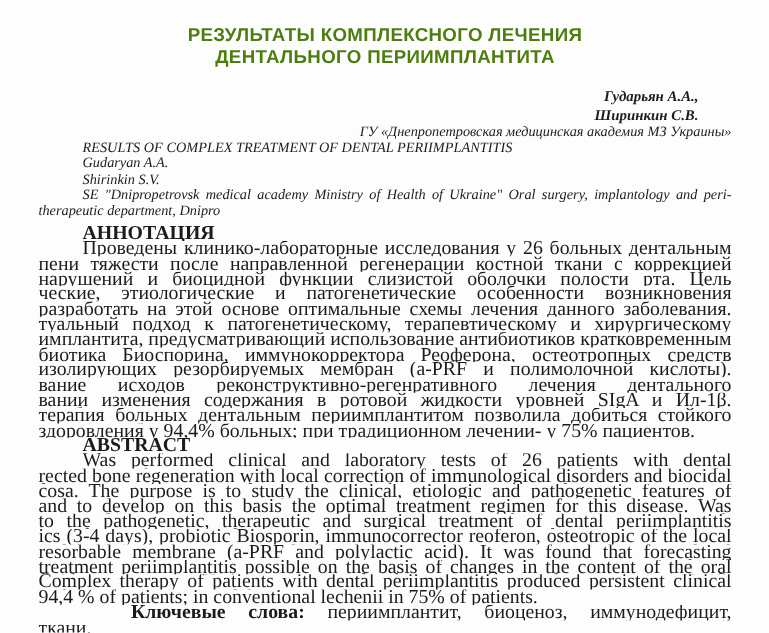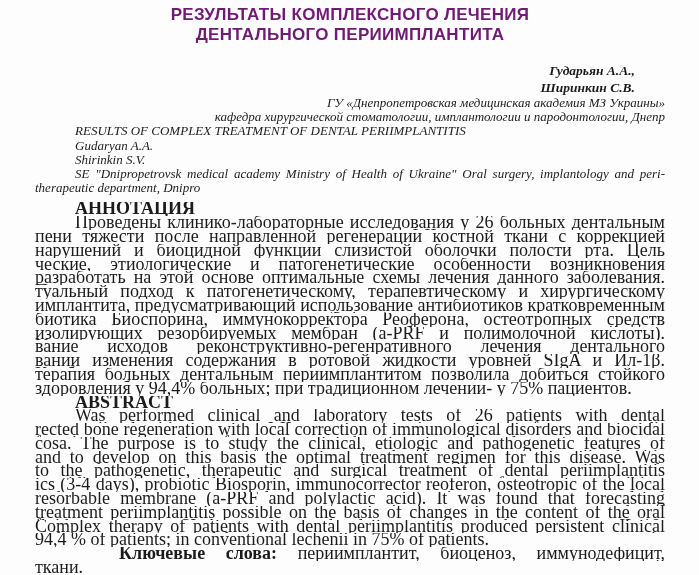--- a/index.html
+++ b/index.html
@@ -12,28 +12,28 @@
     position: relative;
     width: 699px; height: 575px;
     background: #fdfdfd;
     color: #1b1b1b;
     overflow: hidden;
   }
   .content { margin-left: 35px; width: 630px; }
 
   
   .title-block {
-    padding-top: 5px;
+    padding-top: 22px;
     text-align: center;
     font-family: "Liberation Sans", sans-serif;
     font-weight: bold;
     font-size: 17px;
     line-height: 20px;
     letter-spacing: 0.3px;
-    color: #701a75;
+    color: #4d7c0f;
   }
 
   
   .authors-ru {
     margin-top: 18px;
     text-align: right;
     padding-right: 30px;
     font-style: italic;
     font-weight: bold;
     font-size: 13.5px;
@@ -92,21 +92,20 @@
       <div>ДЕНТАЛЬНОГО ПЕРИИМПЛАНТИТА</div>
     </div>
 
     <div class="authors-ru">
       <div>Гударьян А.А.,</div>
       <div>Ширинкин С.В.</div>
     </div>
 
     <div class="affil-ru">
       <div>ГУ «Днепропетровская медицинская академия МЗ Украины»</div>
-      <div>кафедра хирургической стоматологии, имплантологии и пародонтологии, Днепр</div>
     </div>
 
     <div class="en-block">
       <div class="row ind">RESULTS OF COMPLEX TREATMENT OF DENTAL PERIIMPLANTITIS</div>
       <div class="row ind">Gudaryan A.A.</div>
       <div class="row ind">Shirinkin S.V.</div>
       <div class="row ind jl">SE "Dnipropetrovsk medical academy Ministry of Health of Ukraine" Oral surgery, implantology and peri-</div>
       <div class="row">therapeutic department, Dnipro</div>
     </div>
 

